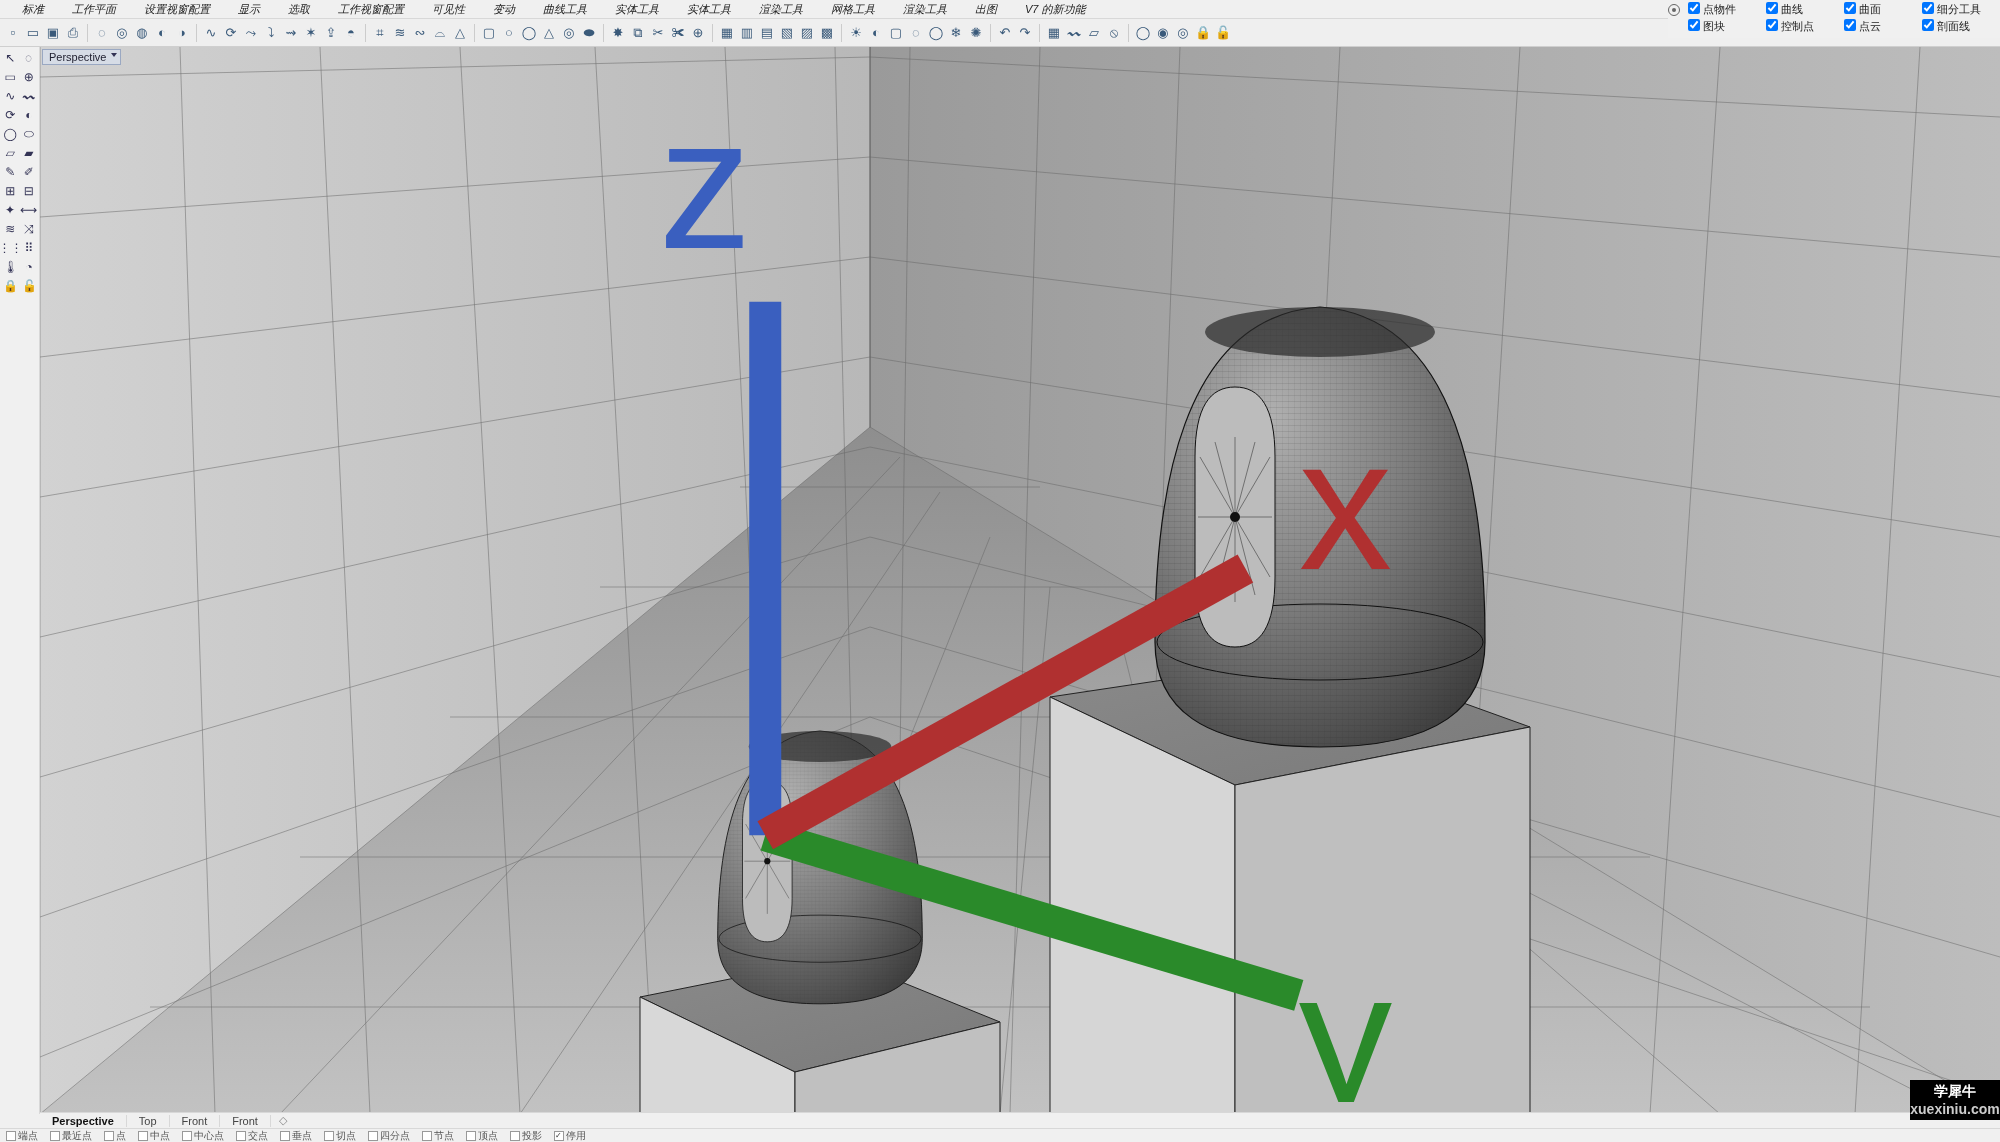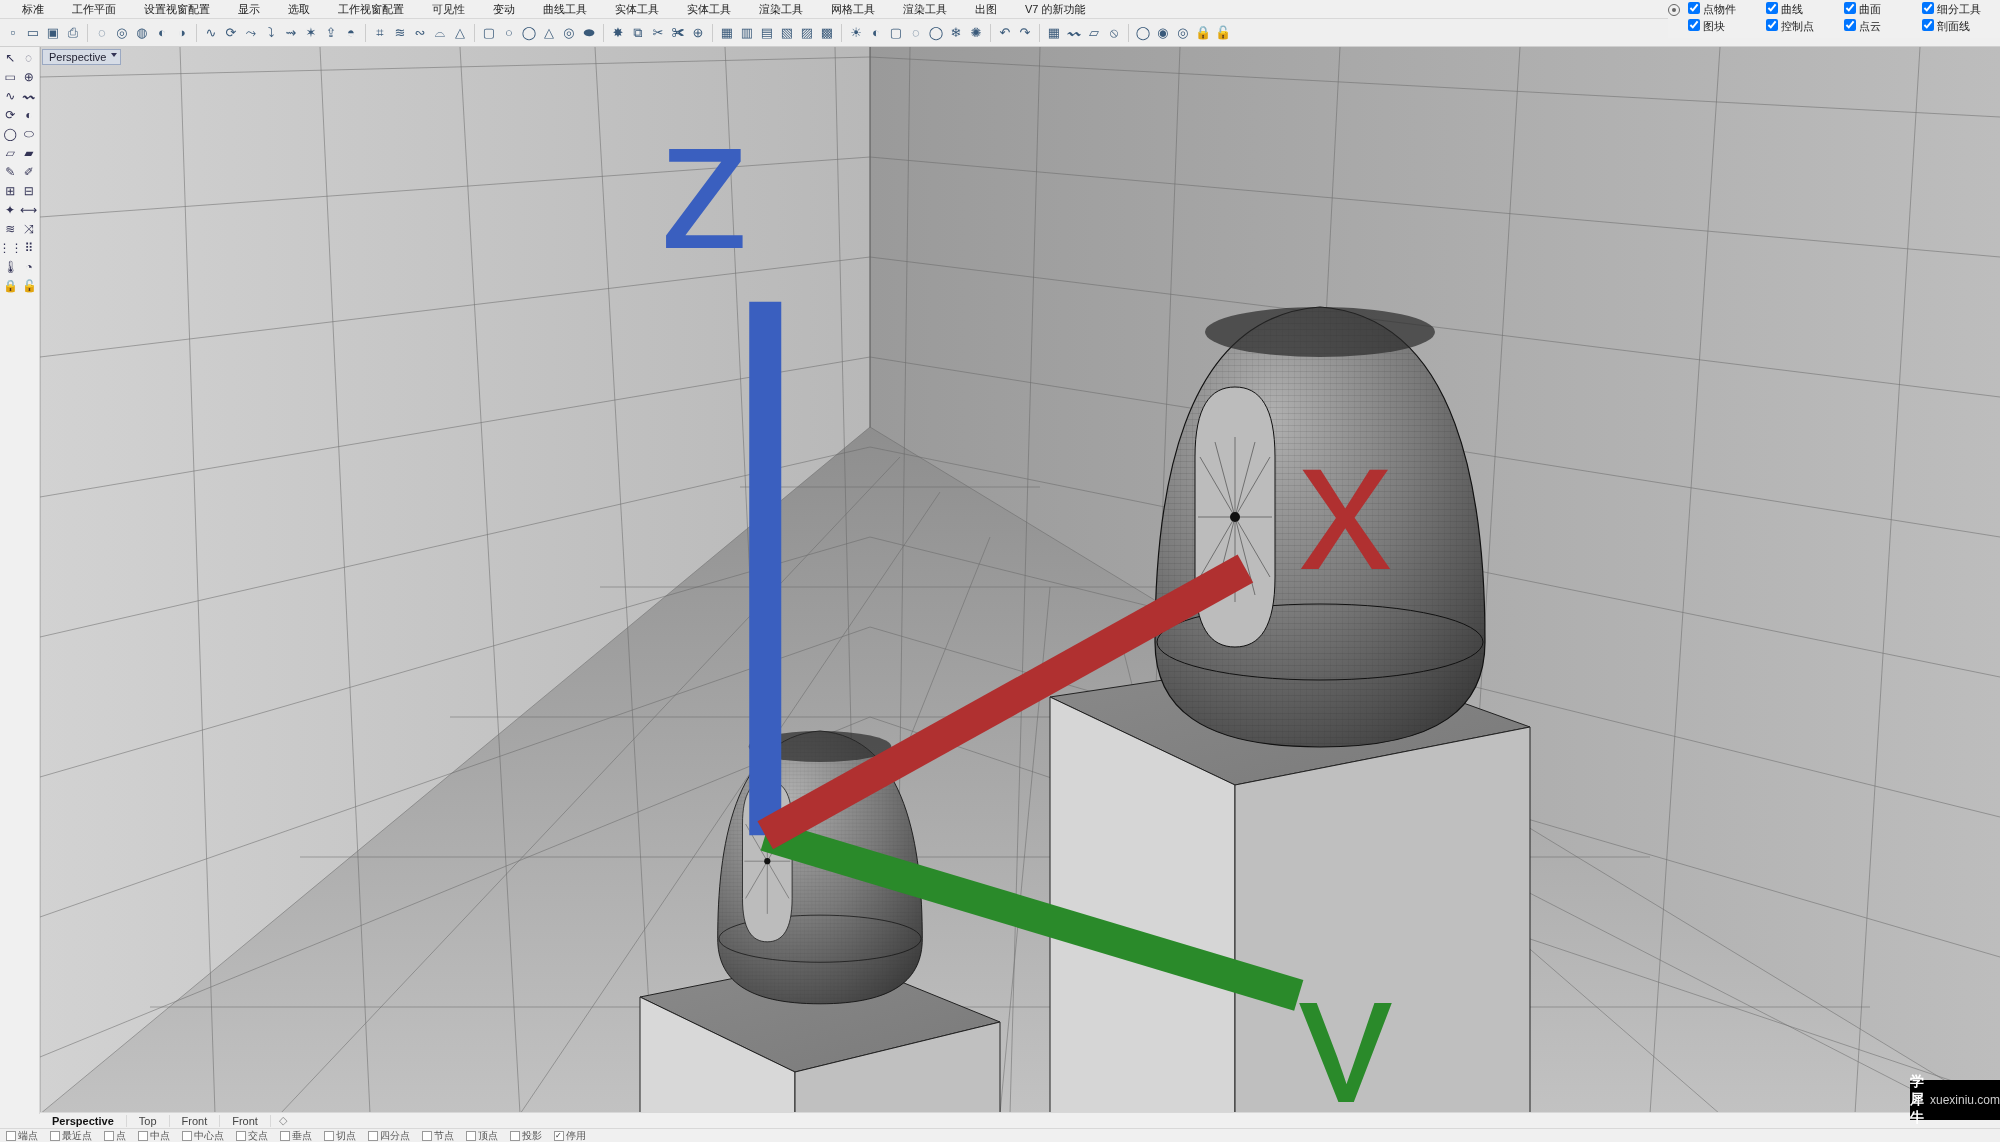--- a/index.html
+++ b/index.html
@@ -1,20 +1,20 @@
 <!DOCTYPE html>
 <html><head>
 <meta charset="utf-8">
 <style>
 * { margin:0; padding:0; box-sizing:border-box; }
 body { font-family:"Microsoft YaHei","SimSun",sans-serif; font-size:11px; background:#f0f0f0; width:2000px; height:1142px; overflow:hidden; position:relative; color:#222; }
 
 
 .menubar { height:19px; background:#f0f0f0; display:flex; align-items:center; padding:0 8px; border-bottom:1px solid #d8d8d8; }
-.menubar .item { padding:0 14px; cursor:default; white-space:nowrap; }
+.menubar .item { padding:0 14px; cursor:default; white-space:nowrap;font-style:italic; }
 
 
 .filter-strip { position:absolute; top:0; right:0; height:38px; display:flex; gap:0; align-items:flex-start; background:#f0f0f0; padding-top:2px; }
 .filter-col { display:flex; flex-direction:column; gap:2px; width:78px; }
 .filter-col label { display:flex; align-items:flex-start; gap:3px; font-size:11px; white-space:nowrap; }
 .filter-col input[type=checkbox] { width:12px; height:12px; }
 .filter-lead { width:20px; display:flex; align-items:flex-start; padding-top:2px; }
 .circle-icon { width:12px; height:12px; border:1px solid #666; border-radius:50%; display:inline-block; position:relative; }
 .circle-icon::after { content:""; position:absolute; left:3px; top:3px; width:4px; height:4px; border-radius:50%; background:#666; }
 
@@ -42,22 +42,22 @@
 .view-tabs .vtab.active { font-weight:bold; color:#111; }
 .view-tabs .addv { padding:0 8px; color:#888; }
 
 
 .statusbar { position:absolute; bottom:0; left:0; right:0; height:14px; background:#f0f0f0; display:flex; align-items:center; border-top:1px solid #d8d8d8; font-size:10px; }
 .statusbar .snap { display:flex; align-items:center; gap:2px; padding:0 6px; color:#555; }
 .statusbar .snap .cb { width:10px; height:10px; border:1px solid #999; display:inline-block; background:#fff; }
 .statusbar .snap .cb.on::after { content:"✓"; font-size:8px; color:#333; position:relative; top:-3px; left:0; }
 
 
-.watermark { position:absolute; bottom:22px; right:0; width:90px; height:40px; background:#000; color:#fff; font-size:14px; font-weight:bold; display:flex; flex-direction:row; align-items:center; justify-content:center; z-index:10; }
-.watermark .sub { font-size:12px; font-weight:normal; color:#ccc; }
+.watermark { position:absolute; bottom:22px; right:0; width:90px; height:40px; background:#000; color:#fff; font-size:14px; font-weight:bold; display:flex; flex-direction:column; align-items:center; justify-content:center; z-index:10; }
+.watermark .sub { font-size:14px; font-weight:bold; color:#ccc; }
 </style>
 </head>
 <body>
 
 <div class="menubar">
   <span class="item">标准</span>
   <span class="item">工作平面</span>
   <span class="item">设置视窗配置</span>
   <span class="item">显示</span>
   <span class="item">选取</span>

